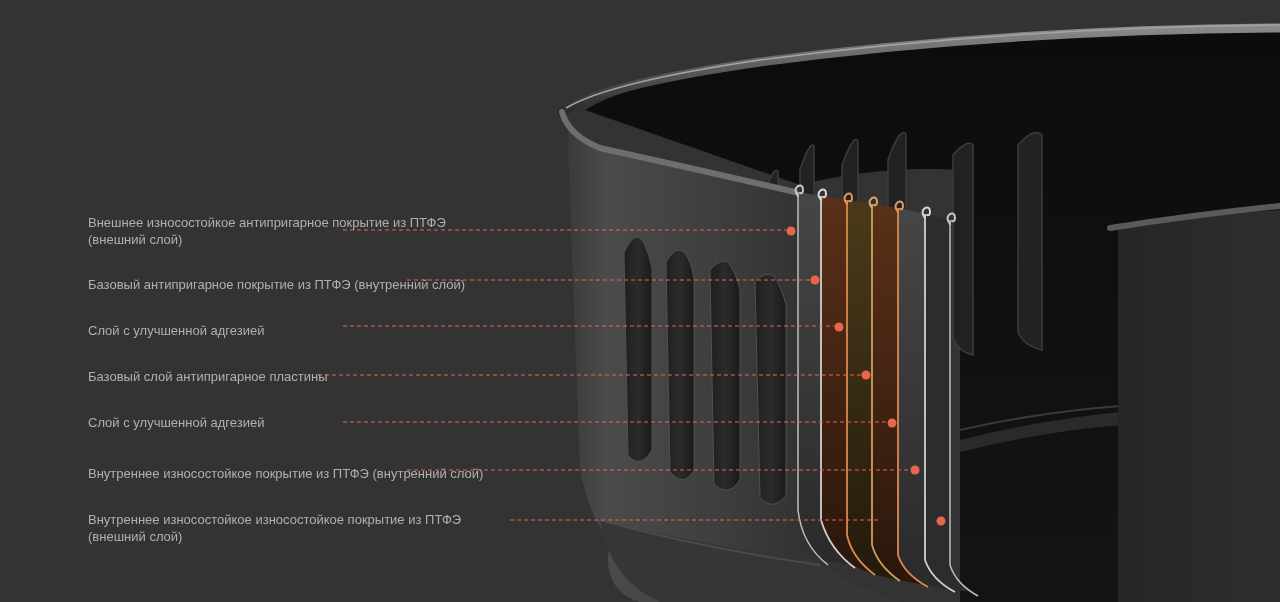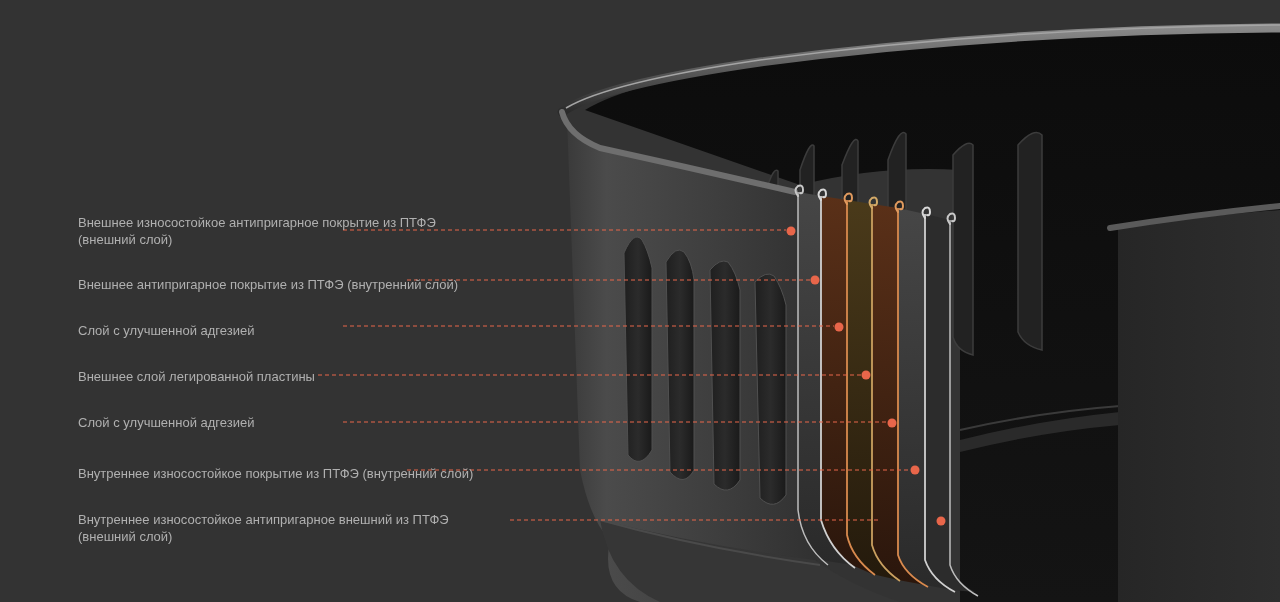--- a/index.html
+++ b/index.html
@@ -3,21 +3,21 @@
 <meta charset="utf-8">
 <style>
   html, body { margin:0; padding:0; }
   body {
     width:1280px; height:602px; overflow:hidden; position:relative;
     background:#333333;
     font-family:"Liberation Sans", sans-serif;
   }
   #scene { position:absolute; left:0; top:0; width:1280px; height:602px; }
   .label {
-    position:absolute; left:78px; color:#b0b0b0; font-size:13px; line-height:17px;
+    position:absolute; left:88px; color:#b0b0b0; font-size:13px; line-height:17px;
     white-space:nowrap; z-index:5;
   }
   .label .l2 { display:block; }
 </style>
 </head>
 <body>
 
 <svg id="scene" viewBox="0 0 1280 602" xmlns="http://www.w3.org/2000/svg">
   <defs>
     <linearGradient id="outerWall" x1="0" y1="0" x2="1" y2="0">
@@ -137,30 +137,30 @@
     <circle cx="915" cy="470" r="4.5"></circle>
     <circle cx="941" cy="521" r="4.5"></circle>
   </g>
 </svg>
 
 <div class="label" style="top:214px">
   <span>Внешнее износостойкое антипригарное покрытие из ПТФЭ</span>
   <span class="l2">(внешний слой)</span>
 </div>
 <div class="label" style="top:276px">
-  <span>Внешнее антипригарное покрытие из ПТФЭ (внутренний слой)</span>
+  <span>Базовый антипригарное покрытие из ПТФЭ (внутренний слой)</span>
 </div>
 <div class="label" style="top:322px">
   <span>Слой с улучшенной адгезией</span>
 </div>
 <div class="label" style="top:368px">
-  <span>Внешнее слой легированной пластины</span>
+  <span>Базовый слой антипригарное пластины</span>
 </div>
 <div class="label" style="top:414px">
   <span>Слой с улучшенной адгезией</span>
 </div>
 <div class="label" style="top:465px">
   <span>Внутреннее износостойкое покрытие из ПТФЭ (внутренний слой)</span>
 </div>
 <div class="label" style="top:511px">
-  <span>Внутреннее износостойкое антипригарное внешний из ПТФЭ</span>
+  <span>Внутреннее износостойкое износостойкое покрытие из ПТФЭ</span>
   <span class="l2">(внешний слой)</span>
 </div>
 
 </body></html>

